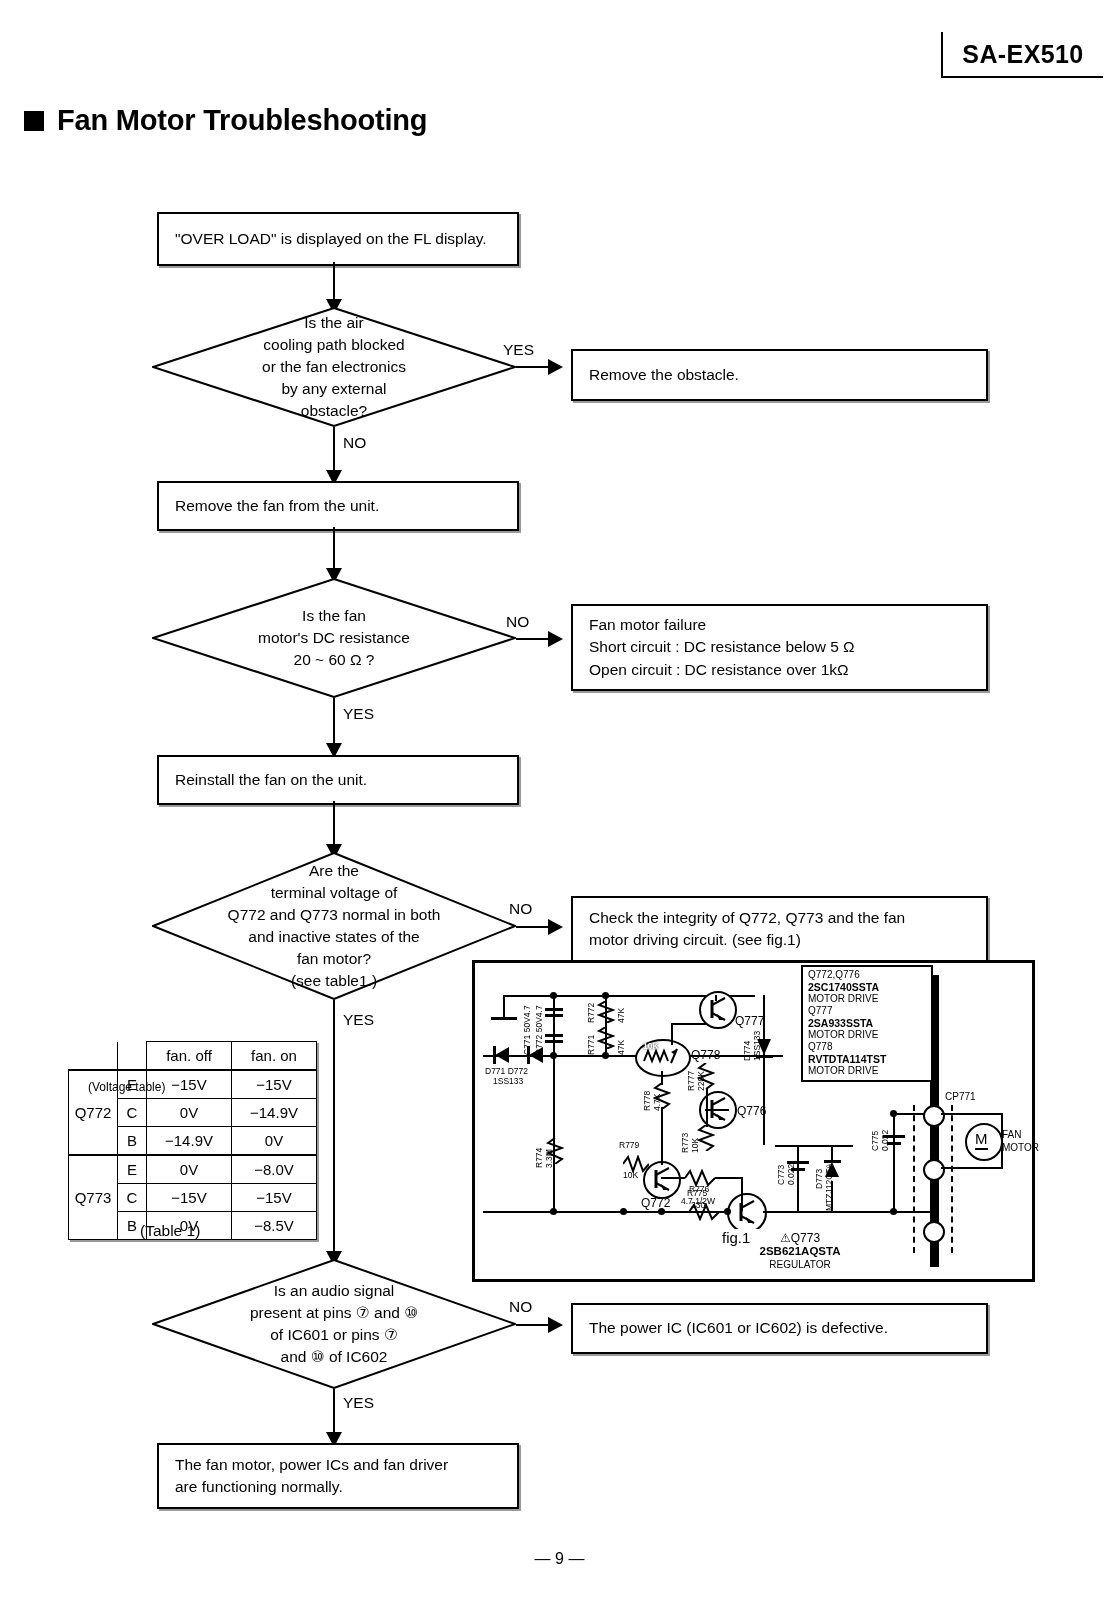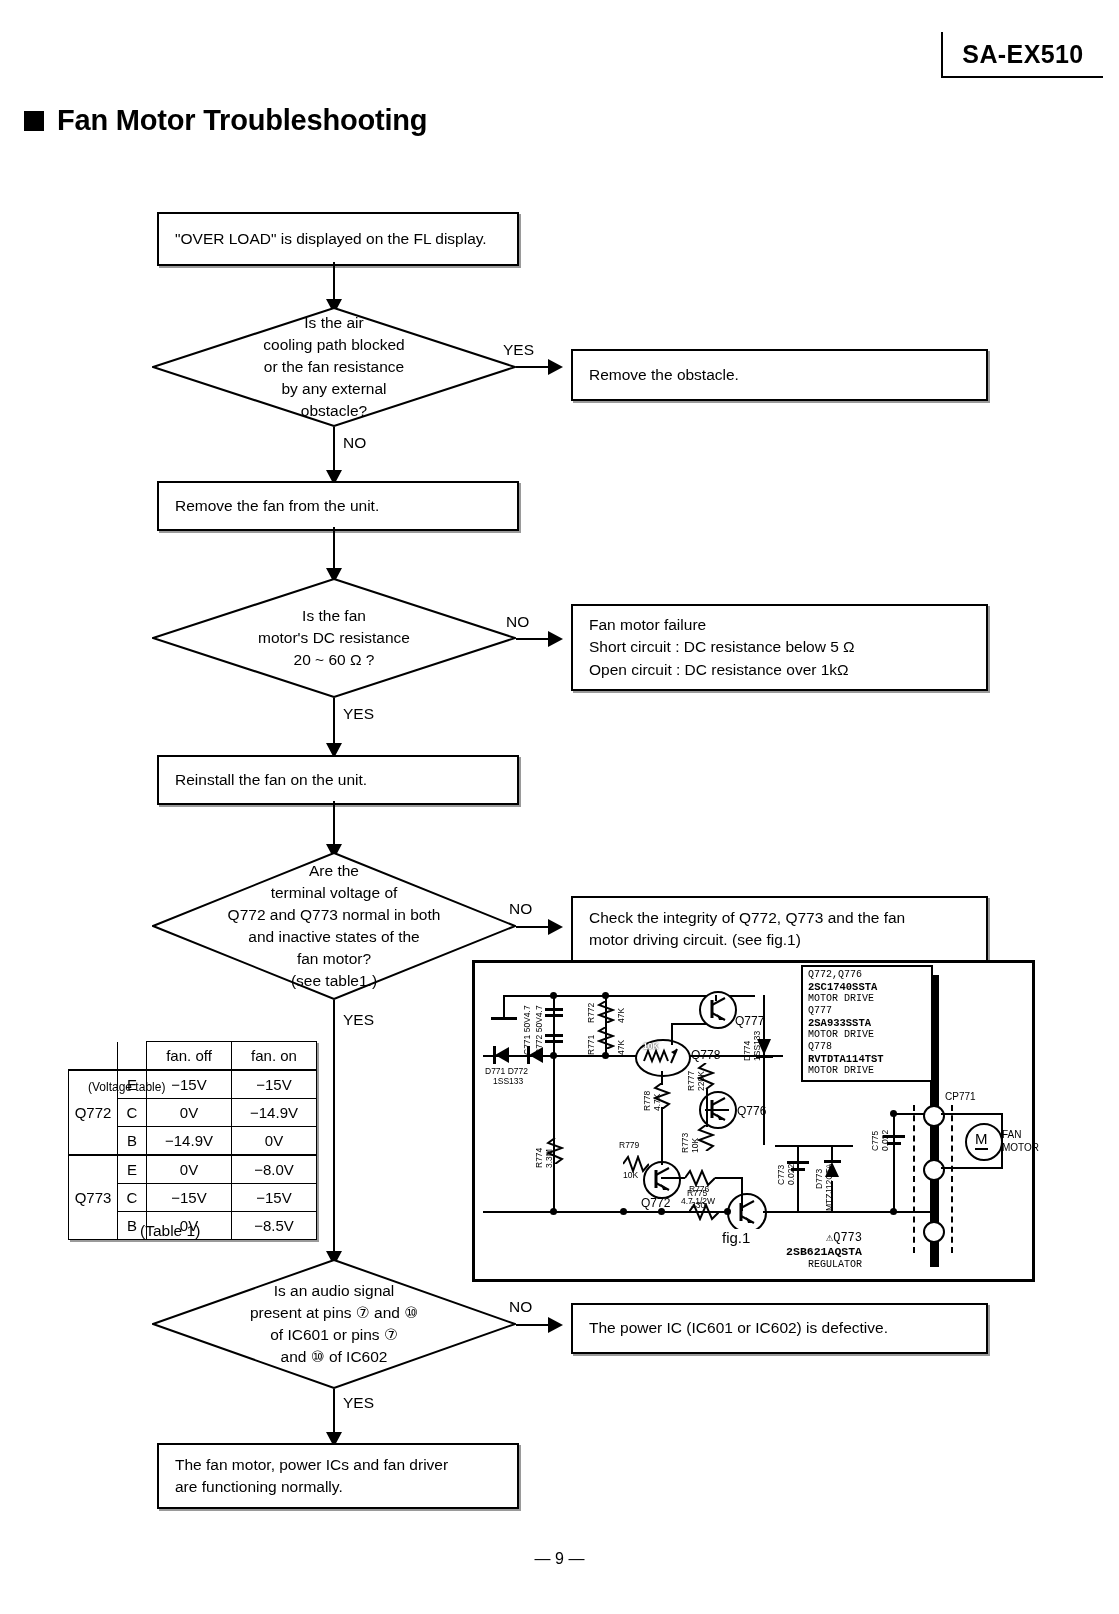--- a/index.html
+++ b/index.html
@@ -54,21 +54,21 @@
       border:3px solid #000;background:#fff;}
   #fig1-caption{position:absolute;left:722px;top:1218px;font-size:15px;margin-top:11px;}
 
   .sch{position:absolute;}
   .w-h{position:absolute;height:2px;background:#000;}
   .w-v{position:absolute;width:2px;background:#000;}
   .node{position:absolute;width:7px;height:7px;border-radius:50%;background:#000;}
   .ctext{position:absolute;font-size:8.5px;line-height:1.12;font-family:"Liberation Sans",sans-serif;}
   .ctext.rot{transform:rotate(-90deg);transform-origin:left top;white-space:nowrap;}
   .circ{position:absolute;border:2px solid #000;border-radius:50%;background:#fff;}
-  .legend{position:absolute;border:2px solid #000;background:#fff;padding:2px 5px 3px 5px;font-family:Liberation Mono, monospace;}
+  .legend{position:absolute;border:2px solid #000;background:#fff;padding:2px 5px 3px 5px;}
   .legend div{font-size:10px;line-height:1.18;white-space:nowrap;}
   .legend .bold{font-weight:bold;font-size:10.5px;}
   .busbar{position:absolute;background:#000;}
   .dashbox{position:absolute;border-left:2px dashed #000;border-right:2px dashed #000;}
 
   #page-number{position:absolute;left:0;top:1550px;width:1119px;text-align:center;font-size:16px;}
 </style>
 </head>
 <body>
 
@@ -90,21 +90,21 @@
 <div class="vline" style="left:333px;top:262px;height:44px;"></div>
 <div class="arrow-down" style="left:326px;top:299px;"></div>
 
 <div class="diamond" style="left:152px;top:307px;width:364px;height:120px;">
   <svg width="364" height="120" viewBox="0 0 364 120">
     <polygon points="182,1 363,60 182,119 1,60" fill="#fff" stroke="#000" stroke-width="2"></polygon>
   </svg>
   <div class="dtext">
     <div>Is the air</div>
     <div>cooling path blocked</div>
-    <div>or the fan resistance</div>
+    <div>or the fan electronics</div>
     <div>by any external</div>
     <div>obstacle?</div>
   </div>
 </div>
 <div class="hline" style="left:516px;top:366px;width:41px;"></div>
 <div class="arrow-right" style="left:548px;top:359px;"></div>
 <div class="lbl" style="left:503px;top:341px;">YES</div>
 <div class="vline" style="left:333px;top:427px;height:50px;"></div>
 <div class="arrow-down" style="left:326px;top:470px;"></div>
 <div class="lbl" style="left:343px;top:434px;">NO</div>
@@ -439,21 +439,21 @@
     <div class="bold">2SC1740SSTA</div>
     <div>MOTOR DRIVE</div>
     <div>Q777</div>
     <div class="bold">2SA933SSTA</div>
     <div>MOTOR DRIVE</div>
     <div>Q778</div>
     <div class="bold">RVTDTA114TST</div>
     <div>MOTOR DRIVE</div>
   </div>
 
-  <div class="legend" style="left:258px;top:266px;width:124px;border:none;box-shadow:none;text-align:right;">
+  <div class="legend" style="left:258px;top:266px;width:124px;border:none;box-shadow:none;text-align:center;">
     <div style="font-size:12px;">
       <span>⚠</span><span>Q773</span>
     </div>
     <div class="bold" style="font-size:11.5px;">2SB621AQSTA</div>
     <div>REGULATOR</div>
   </div>
 
 </div>
 <div id="fig1-caption">fig.1</div>
 

